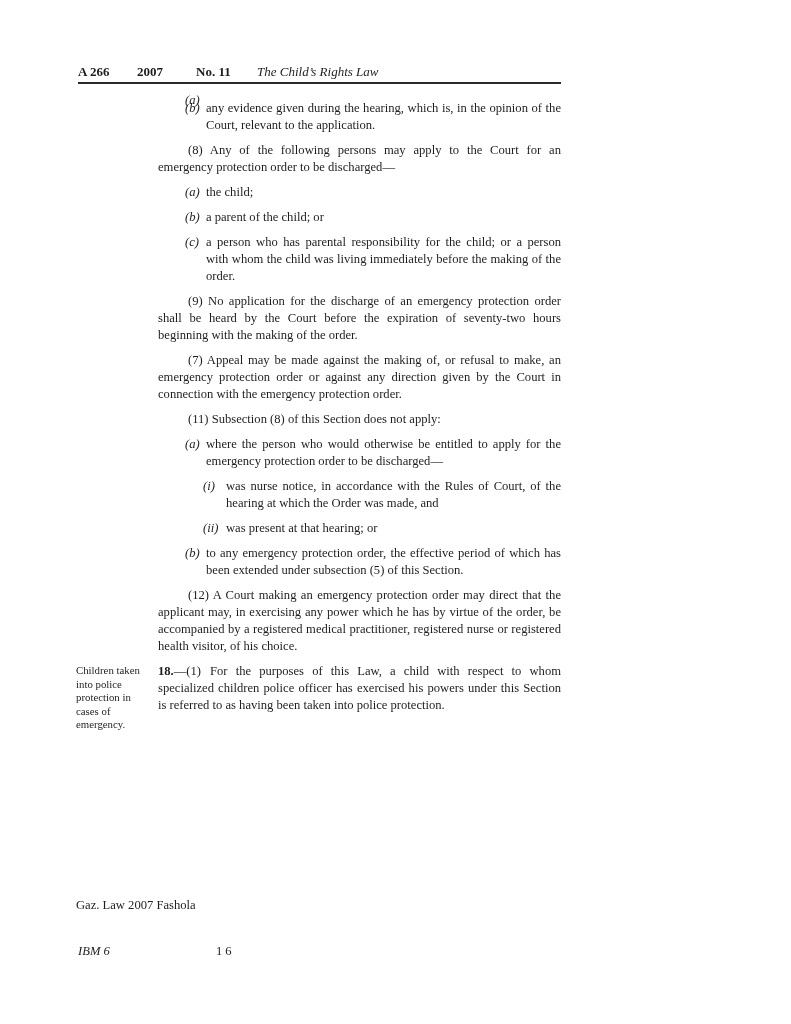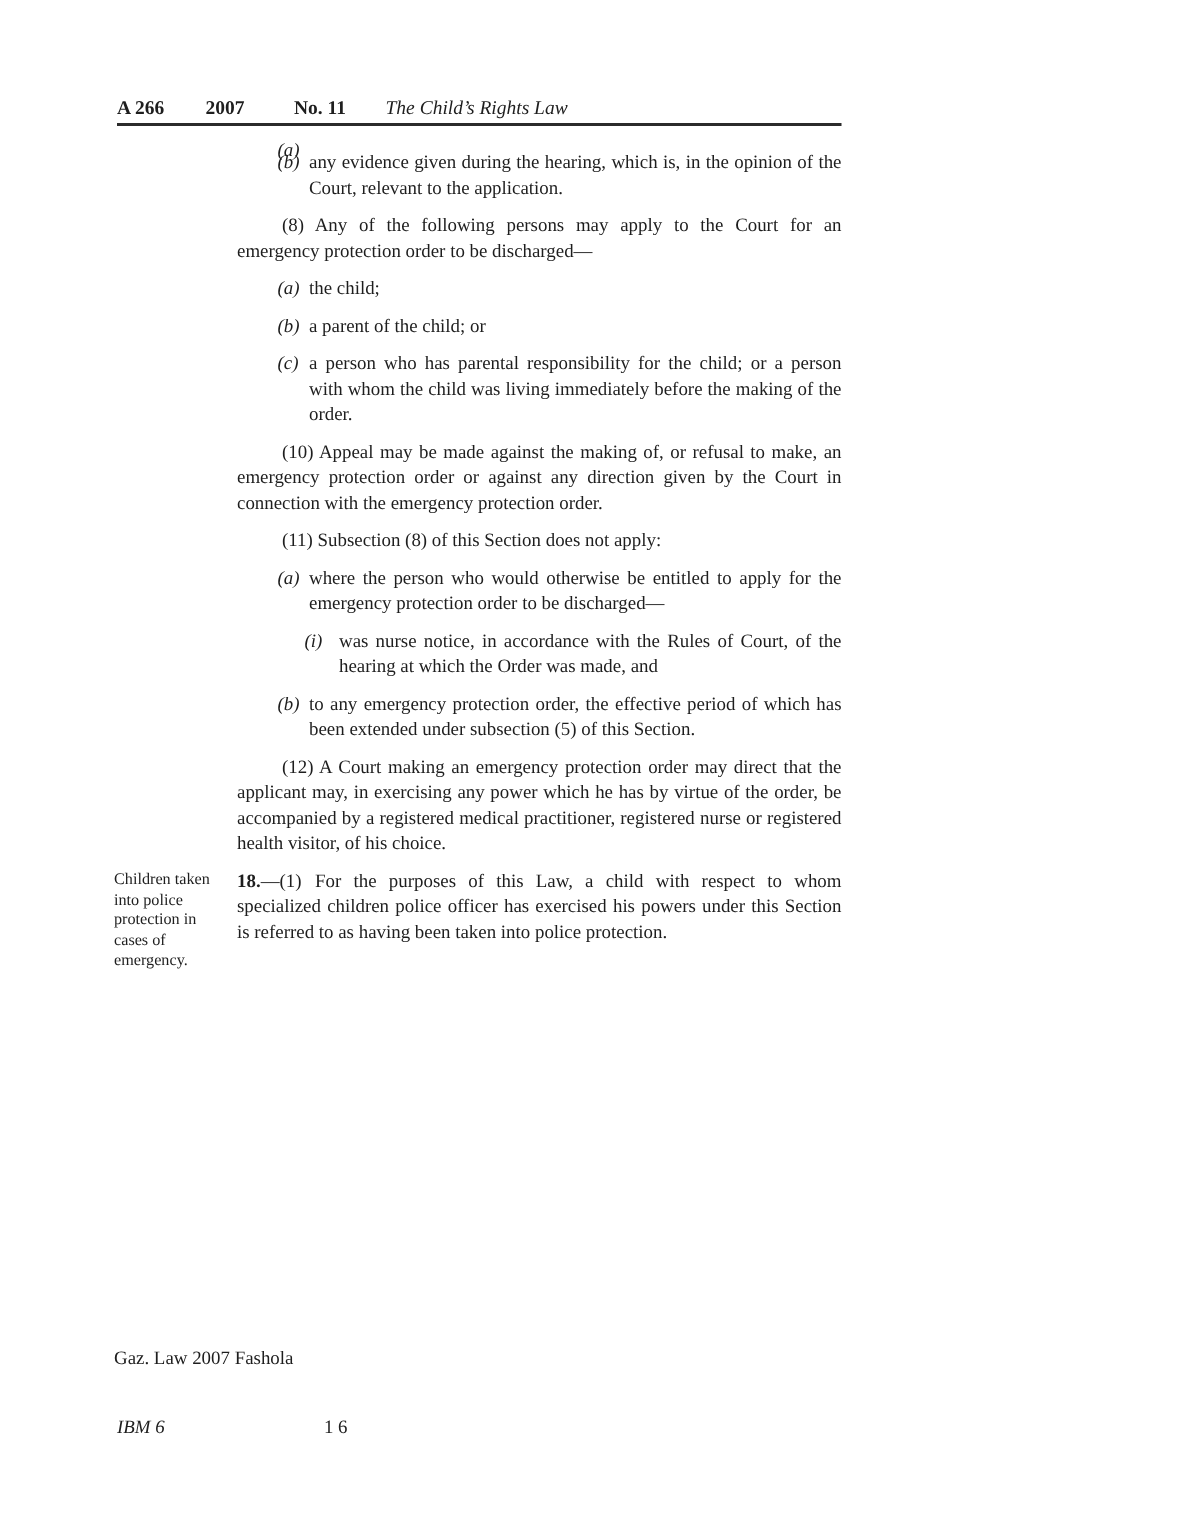--- a/index.html
+++ b/index.html
@@ -80,33 +80,38 @@
     <div class="blk item1">
       <span class="lbl">(b)</span>
       <span>a parent of the child; or</span>
     </div>
 
     <div class="blk item1">
       <span class="lbl">(c)</span>
       <span>a person who has parental responsibility for the child; or a person with whom the child was living immediately before the making of the order.</span>
     </div>
 
-    <div class="blk para">(10) Appeal may be made against the making of, or refusal to make, an emergency protection order or against any direction given by the Court in connection with the emergency protection order.</div>
+    <div class="blk para">(9)  No application for the discharge of an emergency protection order shall be heard by the Court before the expiration of seventy-two hours beginning with the making of the order.</div>
+    <div class="blk para">(7) Appeal may be made against the making of, or refusal to make, an emergency protection order or against any direction given by the Court in connection with the emergency protection order.</div>
     <div class="blk para">(11) Subsection (8) of this Section does not apply:</div>
 
     <div class="blk item1">
       <span class="lbl">(a)</span>
       <span>where the person who would otherwise be entitled to apply for the emergency protection order to be discharged—</span>
     </div>
 
     <div class="blk item2">
       <span class="lbl">(i)</span>
       <span>was nurse notice, in accordance with the Rules of Court, of the hearing at which the Order was made, and</span>
     </div>
 
+    <div class="blk item2">
+      <span class="lbl">(ii)</span>
+      <span>was present at that hearing; or</span>
+    </div>
 
     <div class="blk item1">
       <span class="lbl">(b)</span>
       <span>to any emergency protection order, the effective period of which has been extended under subsection (5) of this Section.</span>
     </div>
 
     <div class="blk para">(12) A Court making an emergency protection order may direct that the applicant may, in exercising any power which he has by virtue of the order, be accompanied by a registered medical practitioner, registered nurse or registered health visitor, of his choice.</div>
 
     <div class="blk section39">
       <span class="margin-note">Children taken into police protection in cases of emergency.</span>

